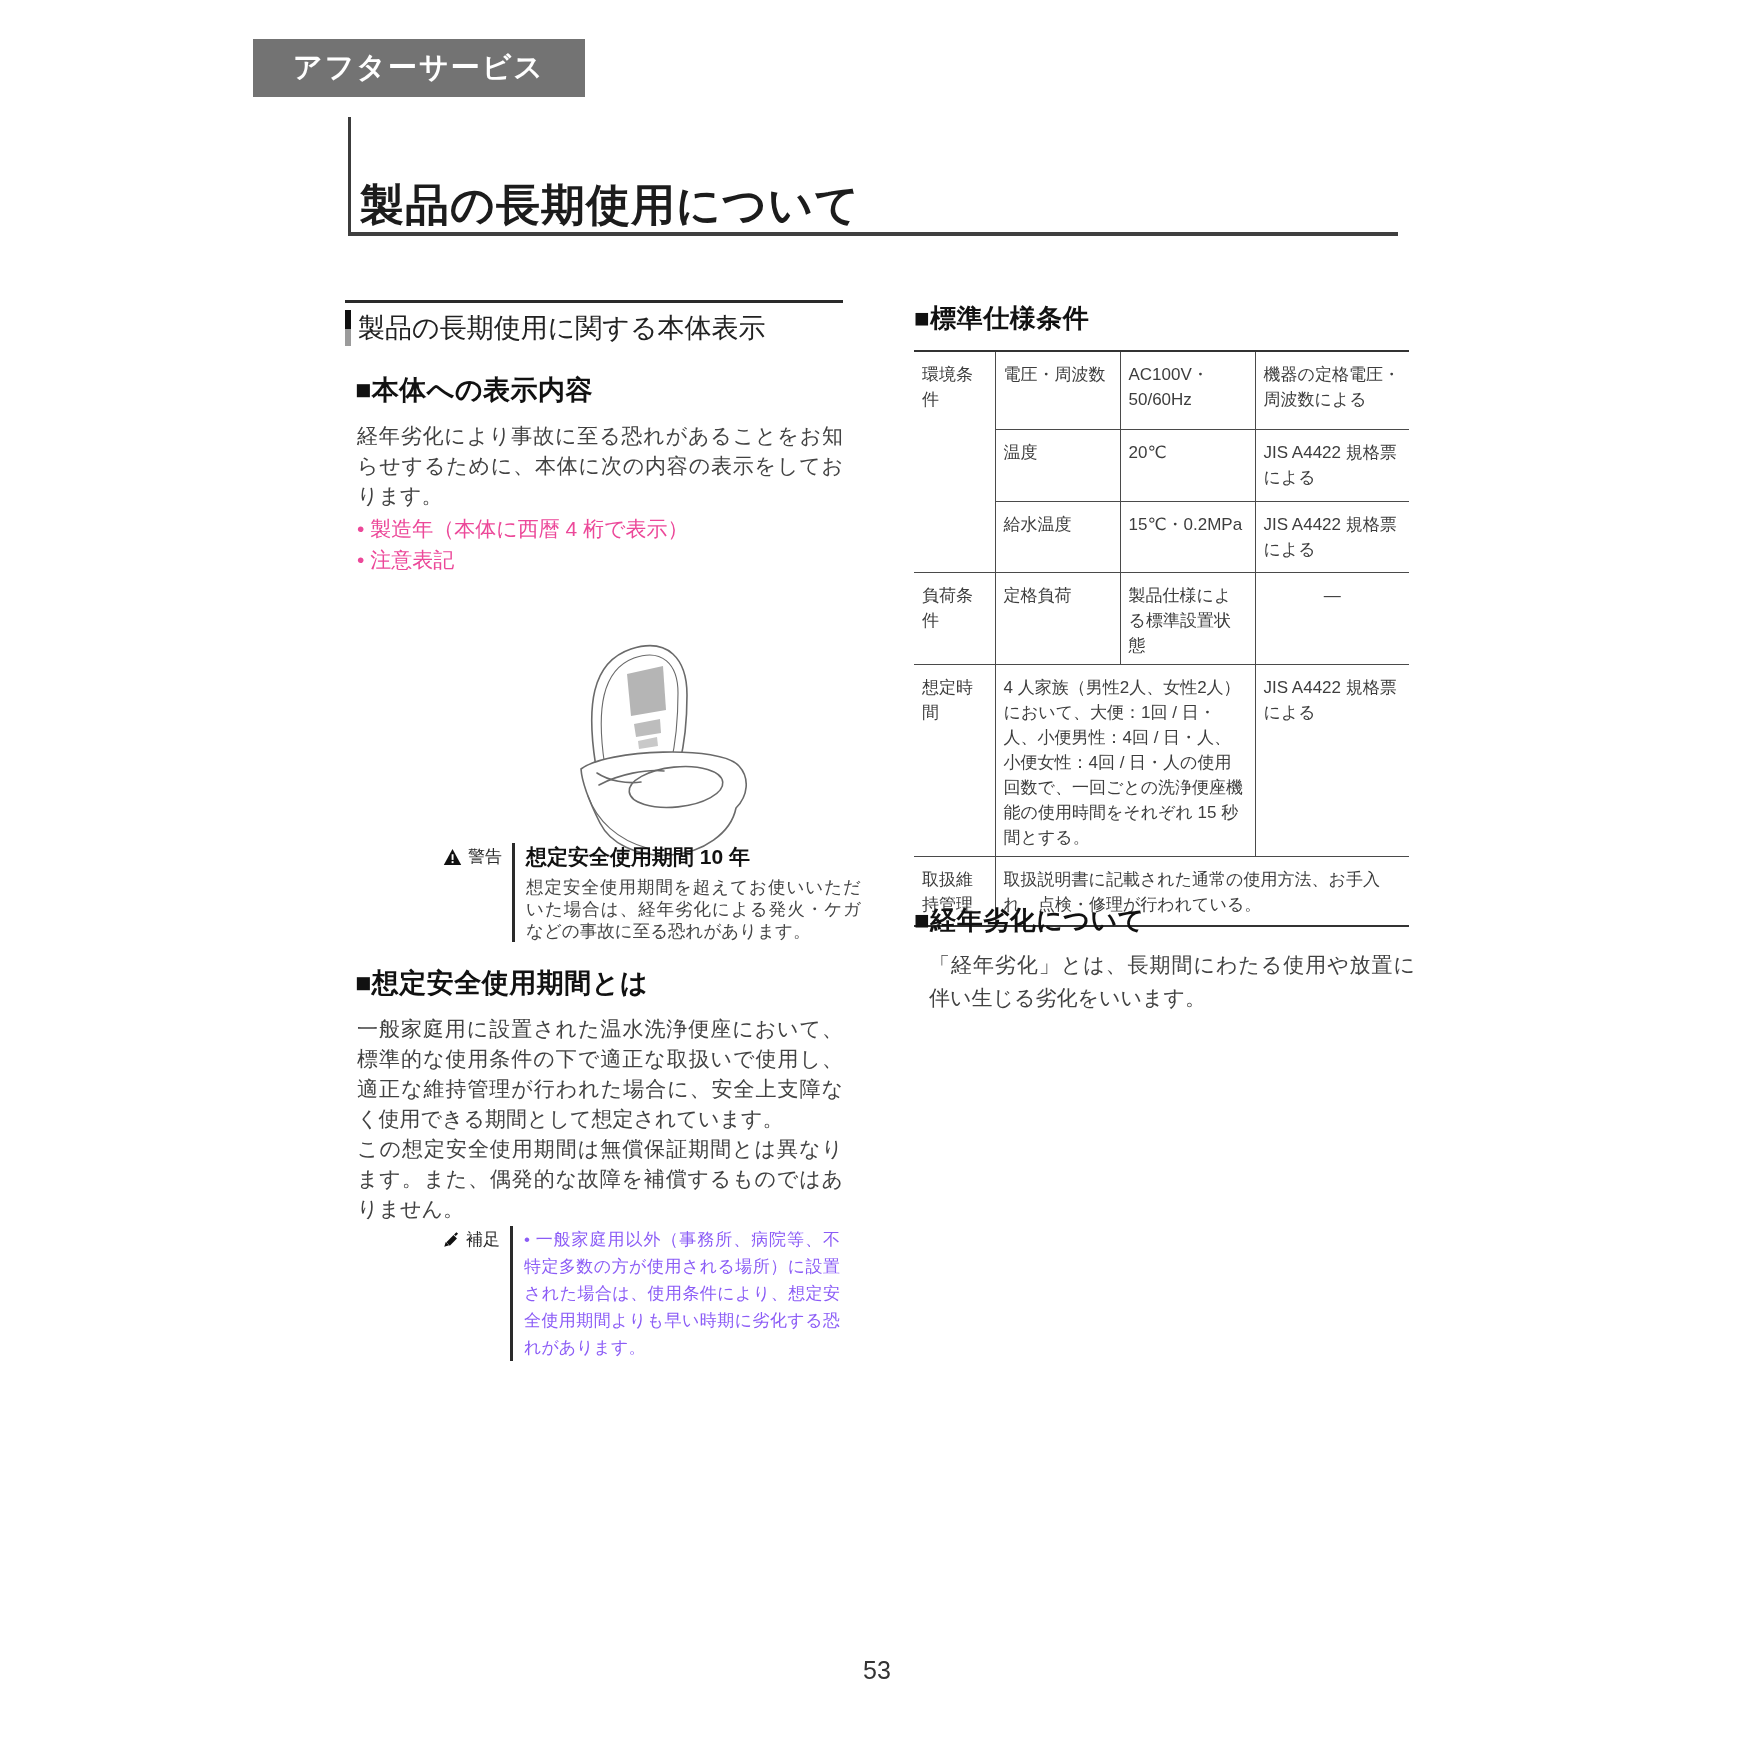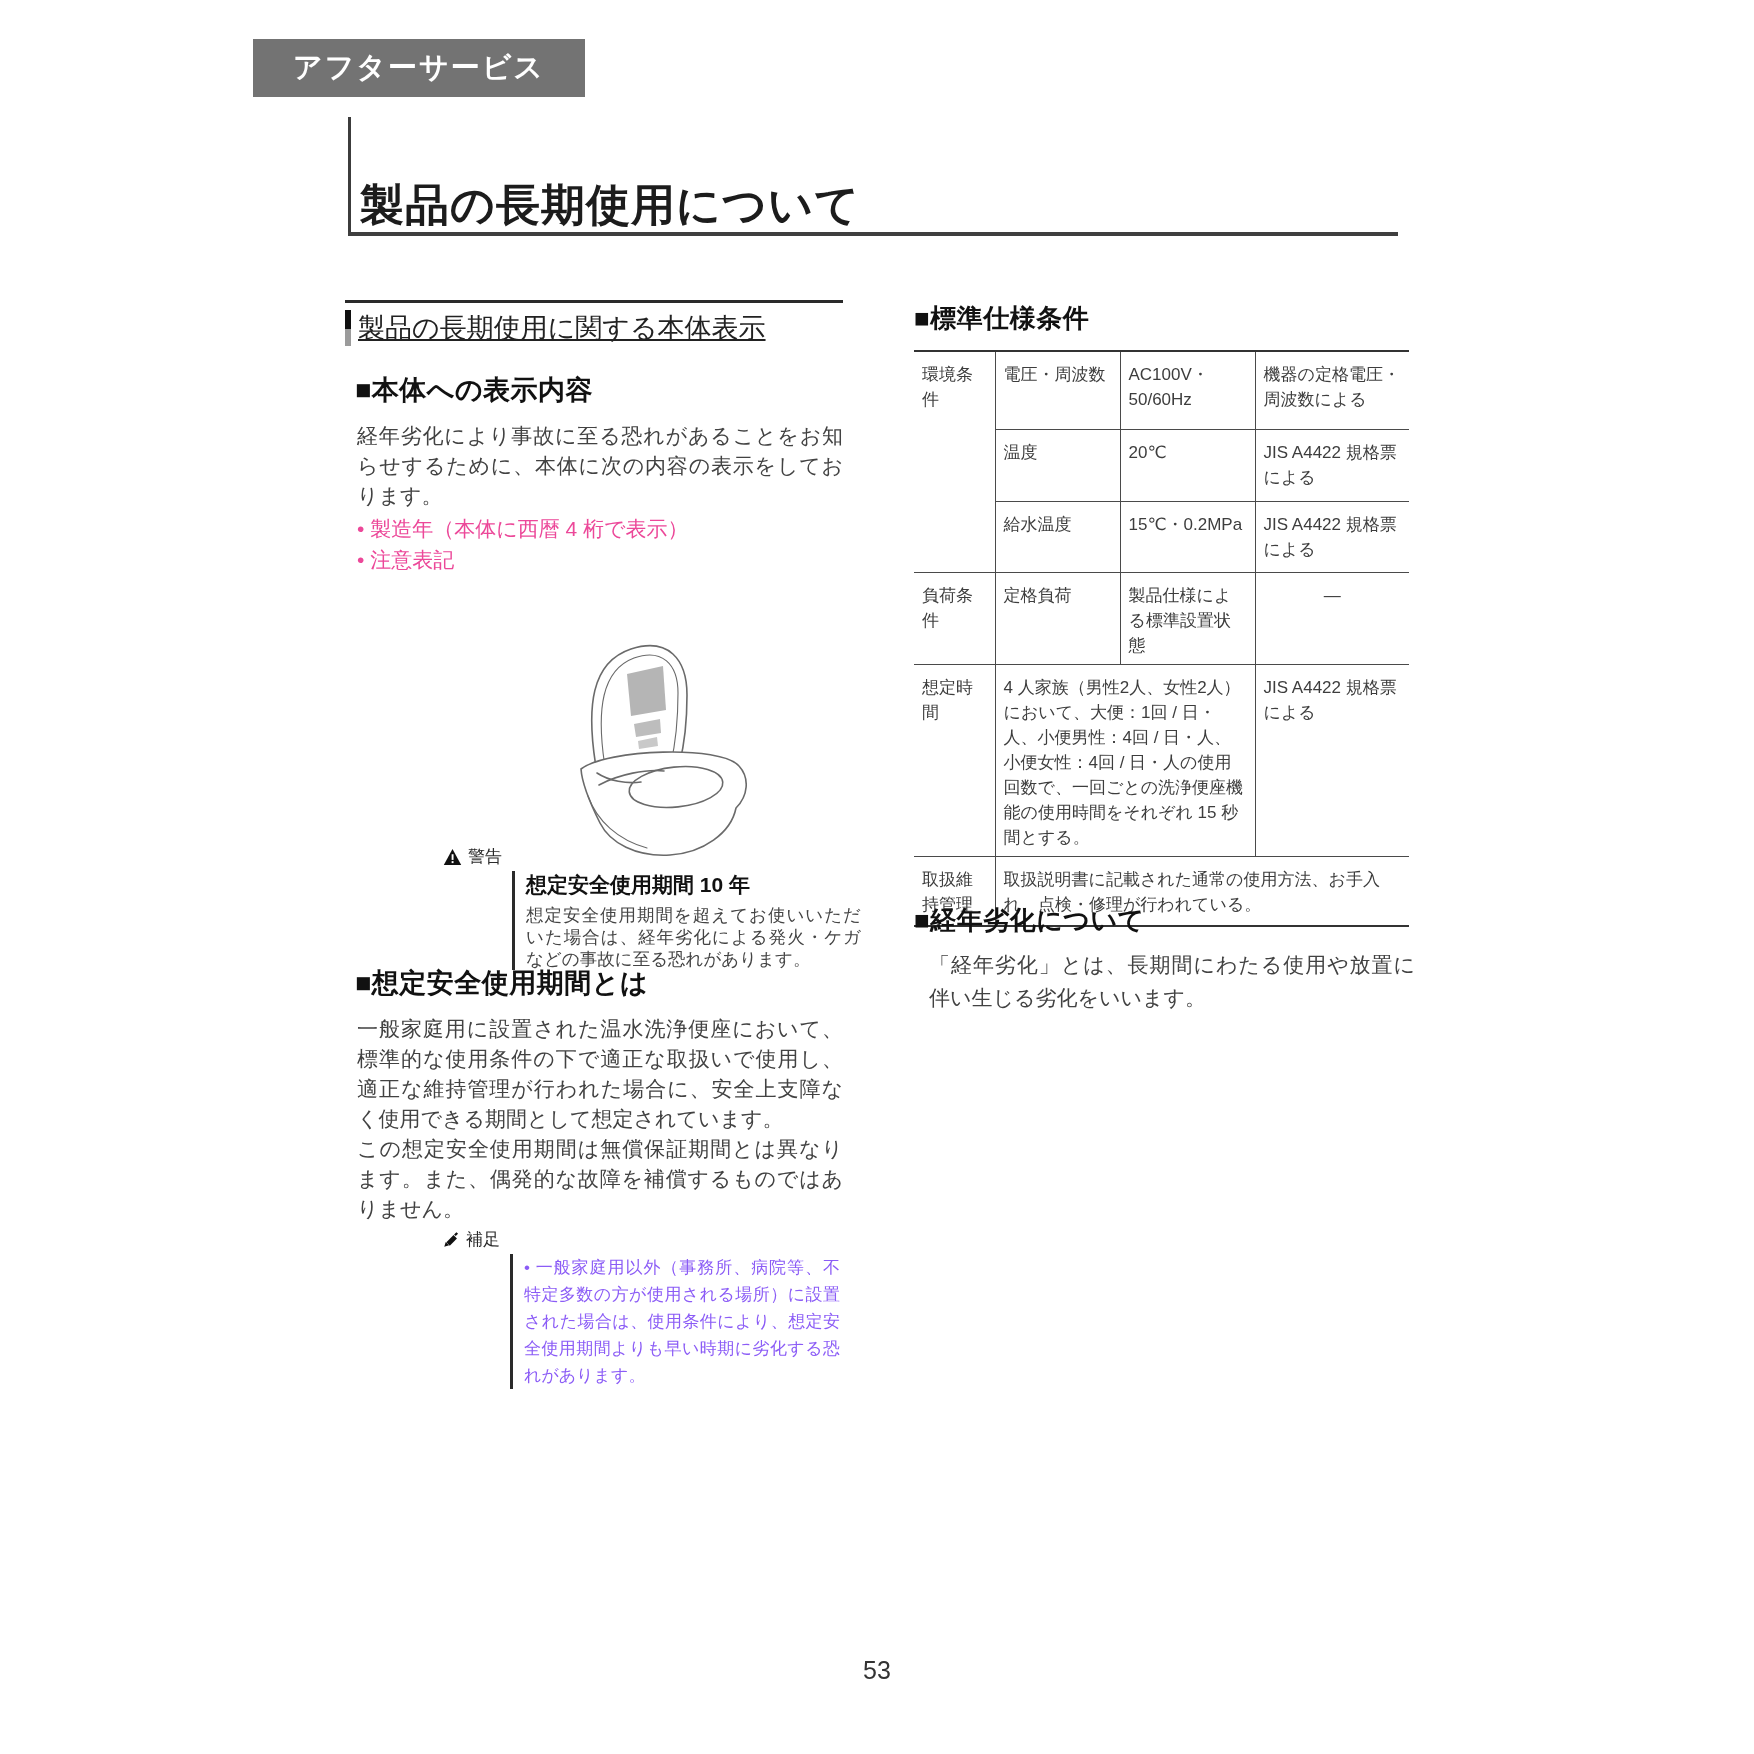--- a/index.html
+++ b/index.html
@@ -24,21 +24,20 @@
     font-size:44px;font-weight:bold;color:#1c1c1c;letter-spacing:1px;
   }
   .title-rule{position:absolute;left:348px;top:232px;width:1050px;height:4px;background:#3f3f3f;}
 
   
   .sec-header{
     position:absolute;left:345px;top:300px;width:498px;
     border-top:3px solid #2a2a2a;
     font-size:27px;color:#222;
     padding-top:7px;
-    text-decoration:underline;
   }
   .sec-header .hbar{
     position:absolute;left:0;top:7px;width:6px;height:36px;
     background:linear-gradient(#101010 0 52%, #9b9b9b 52% 100%);
   }
   .sec-header .htext{margin-left:13px;}
 
   .subhead{position:absolute;font-size:27px;font-weight:bold;color:#111;letter-spacing:0.5px;}
   .subhead1{left:355px;top:372px;}
   .subhead2{left:355px;top:965px;}
@@ -51,21 +50,21 @@
   .toilet{position:absolute;left:535px;top:633px;width:252px;height:228px;}
 
   .callout{position:absolute;display:flex;align-items:flex-start;}
   .callout .c-label{
     display:flex;align-items:center;gap:6px;
     font-size:17px;color:#2b2b2b;white-space:nowrap;
     padding-top:2px;
   }
   .callout .c-content{
     border-left:3px solid #2a2a2a;
-    margin-left:10px;padding-left:11px;margin-top:28px;
+    margin-left:10px;padding-left:11px;
   }
   .warning-block{left:443px;top:843px;}
   .warning-block .c-content{width:335px;}
   .warn-title{font-size:21px;font-weight:bold;color:#111;margin-bottom:5px;}
   .warn-body{font-size:17.5px;line-height:22px;color:#444;text-align:justify;}
 
   .para2{position:absolute;left:357px;top:1014px;width:486px;}
 
   .note-block{left:442px;top:1226px;}
   .note-block .c-content{width:316px;}

